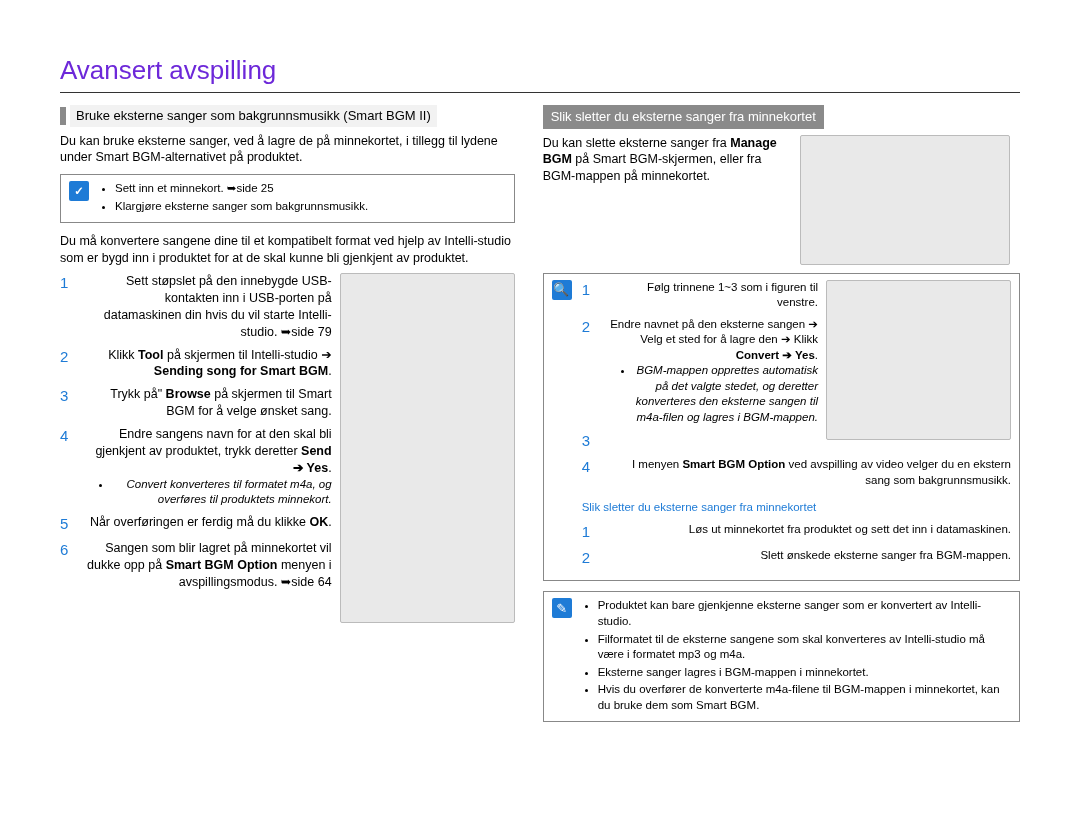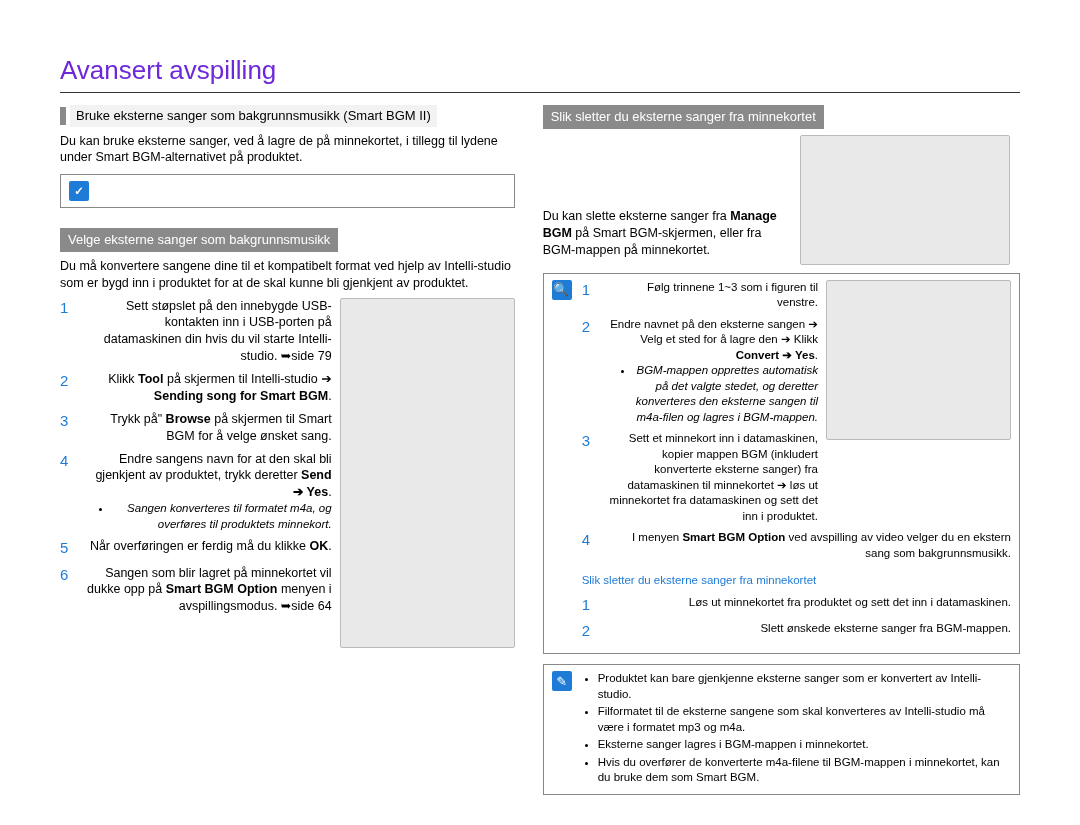--- a/index.html
+++ b/index.html
@@ -24,21 +24,21 @@
   ul.b li { margin-bottom: 2px; }
   ol.steps { list-style: none; padding: 0; }
   ol.steps > li { display: flex; gap: 10px; margin-bottom: 6px; }
   ol.steps > li > .n { flex: none; width: 14px; color: #1e7bd6; font-size: 15px; font-weight: 300; }
   ol.steps > li > .t { flex: 1; text-align: right; }
   .sub { font-size: 11.5px; padding-left: 14px; }
   .sub li { list-style: disc; margin-left: 14px; font-style: italic; }
   .blue { color: #1e7bd6; }
   .img-placeholder { background: #e9e9e9; border: 1px solid #bbb; border-radius: 2px; display: inline-block; }
   .float-r { float: right; margin-left: 8px; margin-bottom: 4px; }
-  .right-top { display:flex; gap:10px;align-items:flex-end; }
+  .right-top { display:flex; gap:10px; }
   .right-top-text { flex:1; }
   .mini { width: 210px; height: 130px; }
   .mini2 { width: 185px; height: 160px; }
   .clearfix::after { content:""; display:block; clear:both; }
   .bold { font-weight: bold; }
 </style>
 </head>
 <body>
 
 <div class="page">
@@ -49,23 +49,26 @@
 
     <div class="col">
       <div class="section-bar">
         <div class="stub"></div>
         <div class="label">Bruke eksterne sanger som bakgrunnsmusikk (Smart BGM II)</div>
       </div>
       <p>Du kan bruke eksterne sanger, ved å lagre de på minnekortet, i tillegg til lydene under Smart BGM-alternativet på produktet.</p>
 
       <div class="info-box">
         <div class="icon icon-check">✓</div>
+        <ul class="b">
+          <li>Sett inn et minnekort. ➥side 25</li>
+          <li>Klargjøre eksterne sanger som bakgrunnsmusikk.</li>
+        </ul>
       </div>
 
-      <div class="section-hdr">Velge eksterne sanger som bakgrunnsmusikk</div>
       <p>Du må konvertere sangene dine til et kompatibelt format ved hjelp av Intelli-studio som er bygd inn i produktet for at de skal kunne bli gjenkjent av produktet.</p>
 
       <div class="clearfix">
         <div class="img-placeholder float-r" style="width:175px;height:350px"></div>
 
         <ol class="steps">
           <li>
               <span class="n">1</span>
               <span class="t">Sett støpslet på den innebygde USB-kontakten inn i USB-porten på datamaskinen din hvis du vil starte Intelli-studio. ➥side 79</span>
             </li>
@@ -79,21 +82,21 @@
               <span class="n">3</span>
               <span class="t">
             <span>Trykk på" </span><span class="bold">Browse</span><span> på skjermen til Smart BGM for å velge ønsket sang.</span>
           </span>
             </li>
           <li>
               <span class="n">4</span>
               <span class="t">
             <span>Endre sangens navn for at den skal bli gjenkjent av produktet, trykk deretter </span><span class="bold">Send ➔ Yes</span><span>.</span>
             <ul class="sub">
-                  <li>Sangen konverteres til formatet m4a, og overføres til produktets minnekort.</li>
+                  <li>Convert konverteres til formatet m4a, og overføres til produktets minnekort.</li>
                 </ul>
           </span>
             </li>
           <li>
               <span class="n">5</span>
               <span class="t">
             <span>Når overføringen er ferdig må du klikke </span><span class="bold">OK</span><span>.</span>
           </span>
             </li>
           <li>
@@ -131,21 +134,20 @@
                   <span class="n">2</span>
                   <span class="t">
                 <span>Endre navnet på den eksterne sangen ➔ Velg et sted for å lagre den ➔ Klikk </span><span class="bold">Convert ➔ Yes</span><span>.</span>
                 <ul class="sub">
                       <li>BGM-mappen opprettes automatisk på det valgte stedet, og deretter konverteres den eksterne sangen til m4a-filen og lagres i BGM-mappen.</li>
                     </ul>
               </span>
                 </li>
               <li>
                   <span class="n">3</span>
-                  <span class="t">Sett et minnekort inn i datamaskinen, kopier mappen BGM (inkludert konverterte eksterne sanger) fra datamaskinen til minnekortet ➔ løs ut minnekortet fra datamaskinen og sett det inn i produktet.</span>
                 </li>
               <li>
                   <span class="n">4</span>
                   <span class="t">
                 <span>I menyen </span><span class="bold">Smart BGM Option</span><span> ved avspilling av video velger du en ekstern sang som bakgrunnsmusikk.</span>
               </span>
                 </li>
             </ol>
           </div>
 

